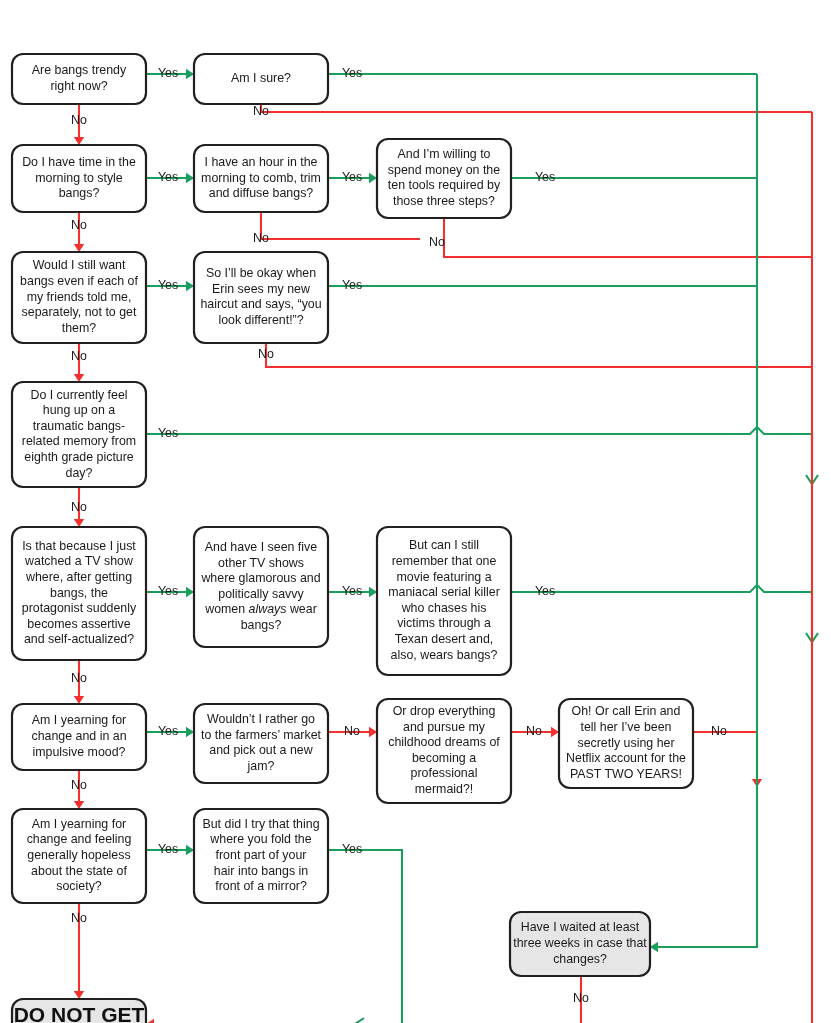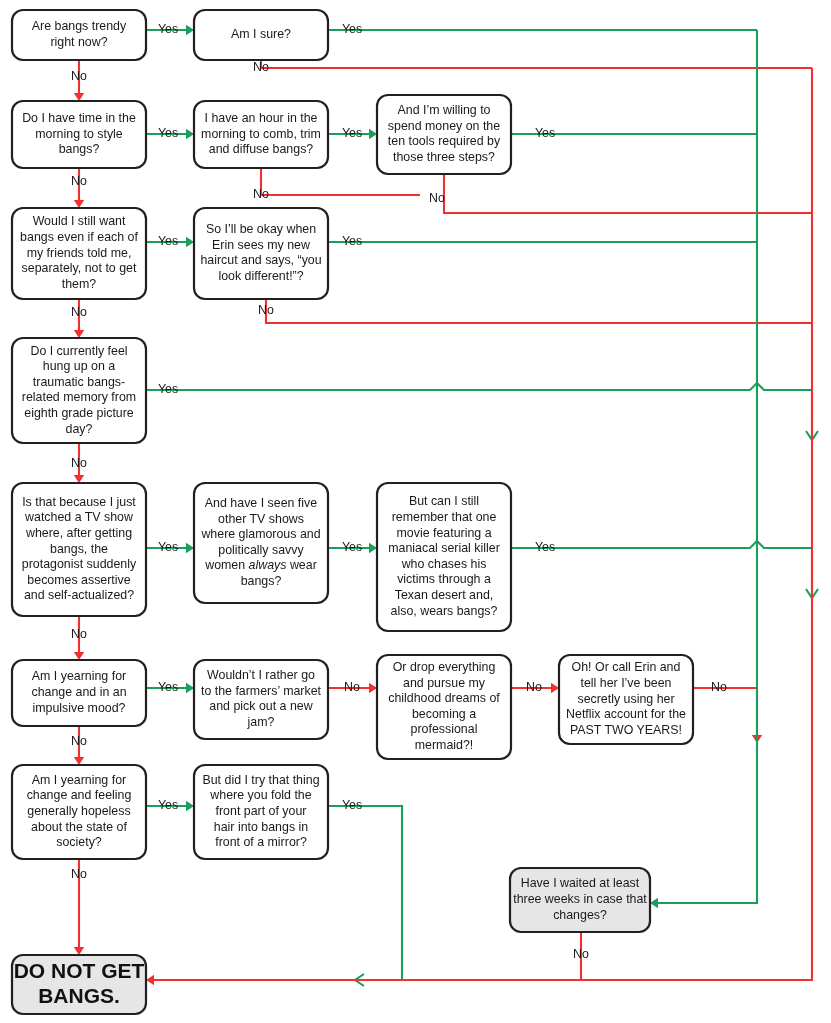--- a/index.html
+++ b/index.html
@@ -10,20 +10,21 @@
   body {
     width: 831px;
     height: 1023px;
     font-family: "Liberation Sans", sans-serif;
     overflow: hidden;
   }
   #chart-root {
     position: relative;
     width: 831px;
     height: 804px;
+    margin-top: 44px;
   }
   svg.flow {
     position: absolute;
     top: 0;
     left: 0;
     width: 831px;
     height: 1023px;
   }
   .node-box {
     fill: #ffffff;

